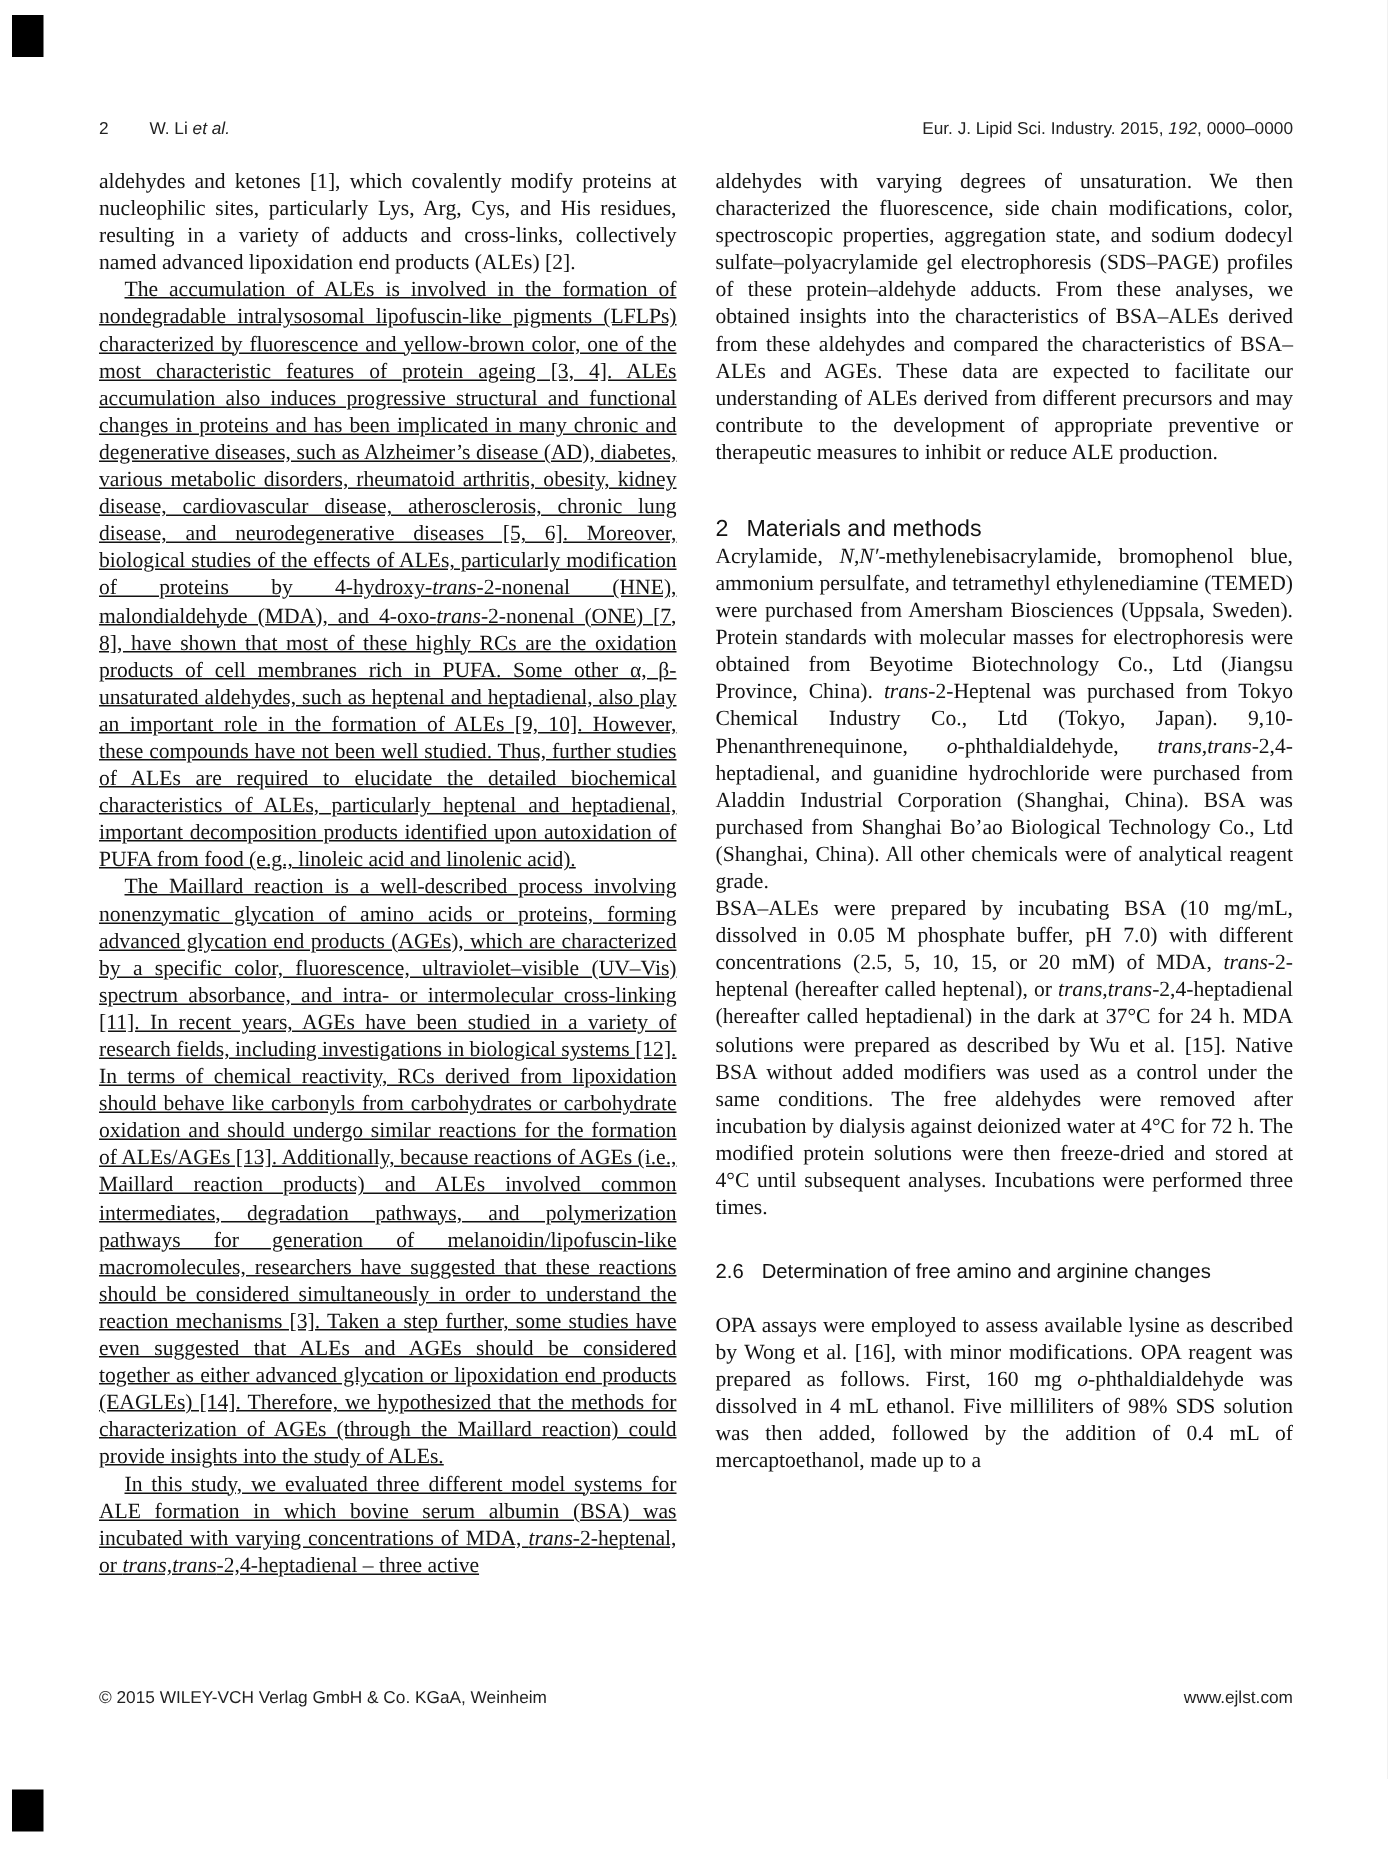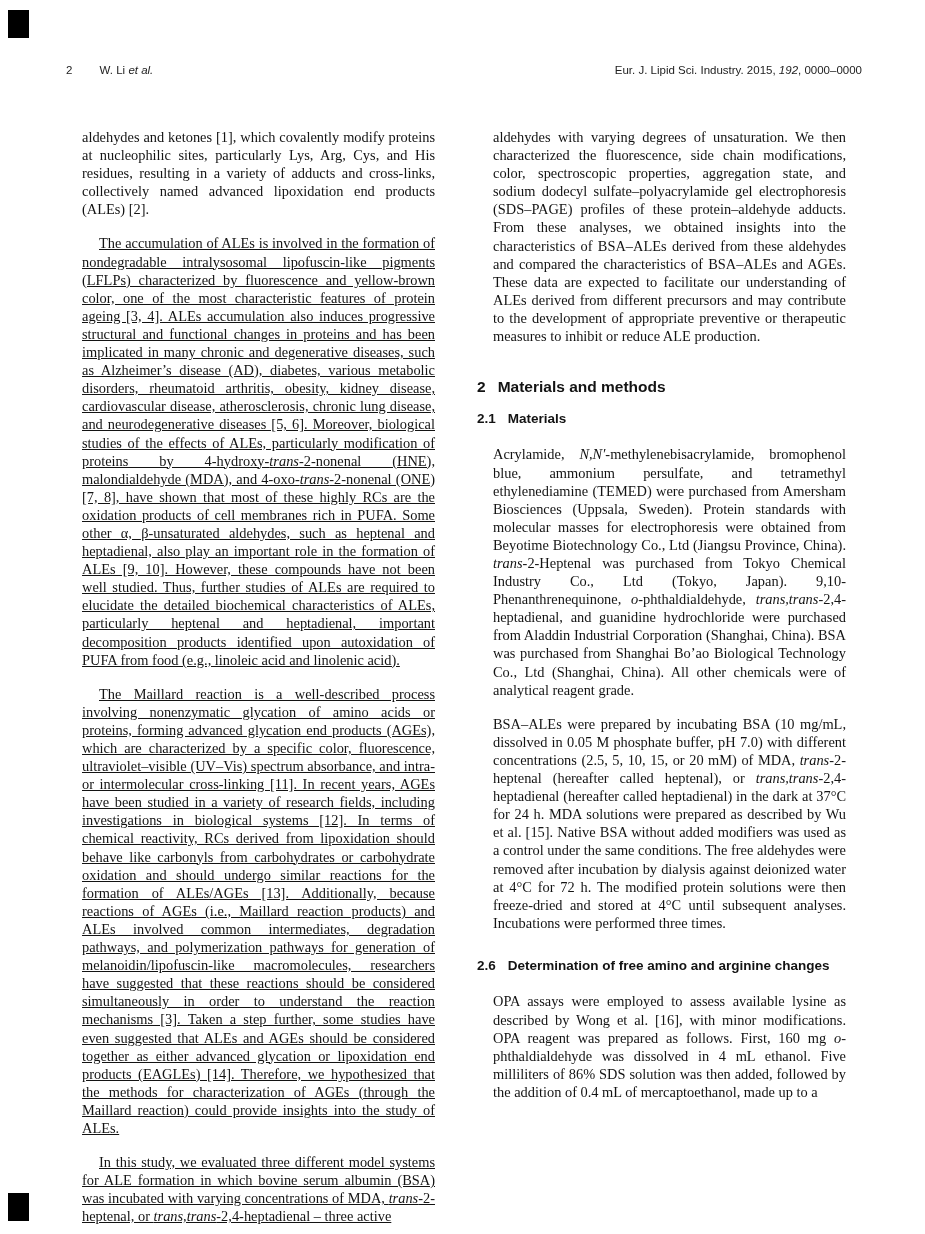--- a/index.html
+++ b/index.html
@@ -10,43 +10,43 @@
     font-family:"Liberation Serif",serif;
     color:#131313;
     overflow:hidden;
   }
   .corner-mark{
     position:absolute;left:8px;width:21px;height:28px;background:#000;
   }
   .corner-mark.top{top:10px;}
   .corner-mark.bottom{top:1193px;}
   .page-header{
-    position:absolute;top:64px;left:66px;width:796px;
+    position:absolute;top:80px;left:66px;width:796px;
     display:flex;justify-content:space-between;align-items:baseline;
     font-family:"Liberation Sans",sans-serif;
     font-size:11.5px;color:#222;
   }
   .header-left .pagenum{margin-right:24px;}
   .columns{
     position:absolute;top:112px;left:66px;width:796px;
     display:flex;gap:26px;
   }
   .col{
     width:385px;
     font-size:14.4px;
     line-height:18.1px;
     text-align:justify;
     hyphens:auto;
     -webkit-hyphens:auto;
   }
-  .col p.body-p{margin:16px;}
+  .col p.body-p{margin:0;}
   .col p.body-p.indent{text-indent:17px;text-decoration:underline;}
   .sec-h1,.sec-h2{
     font-family:"Liberation Sans",sans-serif;
-    font-weight:bold;
+    font-weight:normal;
     text-align:left;
     line-height:1.15;
   }
   .sec-h1{font-size:15.5px;margin:33px 0 0 0;}
   .sec-h2{font-size:13.5px;margin:26px 0 19px 0;}
   .sec-h2.after-h1{margin-top:15px;}
   .sec-num{margin-right:12px;}
   .page-footer{
     position:absolute;top:1126px;left:66px;width:796px;
     display:flex;justify-content:space-between;align-items:baseline;
@@ -73,22 +73,25 @@
   <div class="columns">
     <div class="col">
         <p class="body-p"><span>aldehydes and ketones [1], which covalently modify proteins at nucleophilic sites, particularly Lys, Arg, Cys, and His residues, resulting in a variety of adducts and cross-links, collectively named advanced lipoxidation end products (ALEs) [2].</span></p>
         <p class="body-p indent"><span>The accumulation of ALEs is involved in the formation of nondegradable intralysosomal lipofuscin-like pigments (LFLPs) characterized by fluorescence and yellow-brown color, one of the most characteristic features of protein ageing [3, 4]. ALEs accumulation also induces progressive structural and functional changes in proteins and has been implicated in many chronic and degenerative diseases, such as Alzheimer’s disease (AD), diabetes, various metabolic disorders, rheumatoid arthritis, obesity, kidney disease, cardiovascular disease, atherosclerosis, chronic lung disease, and neurodegenerative diseases [5, 6]. Moreover, biological studies of the effects of ALEs, particularly modification of proteins by 4-hydroxy-</span><i>trans</i><span>-2-nonenal (HNE), malondialdehyde (MDA), and 4-oxo-</span><i>trans</i><span>-2-nonenal (ONE) [7, 8], have shown that most of these highly RCs are the oxidation products of cell membranes rich in PUFA. Some other α, β-unsaturated aldehydes, such as heptenal and heptadienal, also play an important role in the formation of ALEs [9, 10]. However, these compounds have not been well studied. Thus, further studies of ALEs are required to elucidate the detailed biochemical characteristics of ALEs, particularly heptenal and heptadienal, important decomposition products identified upon autoxidation of PUFA from food (e.g., linoleic acid and linolenic acid).</span></p>
         <p class="body-p indent"><span>The Maillard reaction is a well-described process involving nonenzymatic glycation of amino acids or proteins, forming advanced glycation end products (AGEs), which are characterized by a specific color, fluorescence, ultraviolet–visible (UV–Vis) spectrum absorbance, and intra- or intermolecular cross-linking [11]. In recent years, AGEs have been studied in a variety of research fields, including investigations in biological systems [12]. In terms of chemical reactivity, RCs derived from lipoxidation should behave like carbonyls from carbohydrates or carbohydrate oxidation and should undergo similar reactions for the formation of ALEs/AGEs [13]. Additionally, because reactions of AGEs (i.e., Maillard reaction products) and ALEs involved common intermediates, degradation pathways, and polymerization pathways for generation of melanoidin/lipofuscin-like macromolecules, researchers have suggested that these reactions should be considered simultaneously in order to understand the reaction mechanisms [3]. Taken a step further, some studies have even suggested that ALEs and AGEs should be considered together as either advanced glycation or lipoxidation end products (EAGLEs) [14]. Therefore, we hypothesized that the methods for characterization of AGEs (through the Maillard reaction) could provide insights into the study of ALEs.</span></p>
         <p class="body-p indent"><span>In this study, we evaluated three different model systems for ALE formation in which bovine serum albumin (BSA) was incubated with varying concentrations of MDA, </span><i>trans</i><span>-2-heptenal, or </span><i>trans,trans</i><span>-2,4-heptadienal – three active</span></p>
       </div>
     <div class="col">
         <p class="body-p"><span>aldehydes with varying degrees of unsaturation. We then characterized the fluorescence, side chain modifications, color, spectroscopic properties, aggregation state, and sodium dodecyl sulfate–polyacrylamide gel electrophoresis (SDS–PAGE) profiles of these protein–aldehyde adducts. From these analyses, we obtained insights into the characteristics of BSA–ALEs derived from these aldehydes and compared the characteristics of BSA–ALEs and AGEs. These data are expected to facilitate our understanding of ALEs derived from different precursors and may contribute to the development of appropriate preventive or therapeutic measures to inhibit or reduce ALE production.</span></p>
         <div class="sec-h1"><span class="sec-num">2</span><span>Materials and methods</span></div>
-        <div class="sec-h2 after-h1"><span class="sec-num">2.1</span><span>Materials</span></div>
         <p class="body-p"><span>Acrylamide, </span><i>N,N′</i><span>-methylenebisacrylamide, bromophenol blue, ammonium persulfate, and tetramethyl ethylenediamine (TEMED) were purchased from Amersham Biosciences (Uppsala, Sweden). Protein standards with molecular masses for electrophoresis were obtained from Beyotime Biotechnology Co., Ltd (Jiangsu Province, China). </span><i>trans</i><span>-2-Heptenal was purchased from Tokyo Chemical Industry Co., Ltd (Tokyo, Japan). 9,10-Phenanthrenequinone, </span><i>o</i><span>-phthaldialdehyde, </span><i>trans,trans</i><span>-2,4-heptadienal, and guanidine hydrochloride were purchased from Aladdin Industrial Corporation (Shanghai, China). BSA was purchased from Shanghai Bo’ao Biological Technology Co., Ltd (Shanghai, China). All other chemicals were of analytical reagent grade.</span></p>
         <p class="body-p"><span>BSA–ALEs were prepared by incubating BSA (10 mg/mL, dissolved in 0.05 M phosphate buffer, pH 7.0) with different concentrations (2.5, 5, 10, 15, or 20 mM) of MDA, </span><i>trans</i><span>-2-heptenal (hereafter called heptenal), or </span><i>trans,trans</i><span>-2,4-heptadienal (hereafter called heptadienal) in the dark at 37°C for 24 h. MDA solutions were prepared as described by Wu et al. [15]. Native BSA without added modifiers was used as a control under the same conditions. The free aldehydes were removed after incubation by dialysis against deionized water at 4°C for 72 h. The modified protein solutions were then freeze-dried and stored at 4°C until subsequent analyses. Incubations were performed three times.</span></p>
         <div class="sec-h2"><span class="sec-num">2.6</span><span>Determination of free amino and arginine changes</span></div>
-        <p class="body-p"><span>OPA assays were employed to assess available lysine as described by Wong et al. [16], with minor modifications. OPA reagent was prepared as follows. First, 160 mg </span><i>o</i><span>-phthaldialdehyde was dissolved in 4 mL ethanol. Five milliliters of 86% SDS solution was then added, followed by the addition of 0.4 mL of mercaptoethanol, made up to a</span></p>
+        <p class="body-p"><span>OPA assays were employed to assess available lysine as described by Wong et al. [16], with minor modifications. OPA reagent was prepared as follows. First, 160 mg </span><i>o</i><span>-phthaldialdehyde was dissolved in 4 mL ethanol. Five milliliters of 98% SDS solution was then added, followed by the addition of 0.4 mL of mercaptoethanol, made up to a</span></p>
       </div>
   </div>
 
+  <div class="page-footer">
+    <div>© 2015 WILEY-VCH Verlag GmbH &amp; Co. KGaA, Weinheim</div>
+    <div>www.ejlst.com</div>
+  </div>
 
 </div>
 
 </body></html>

